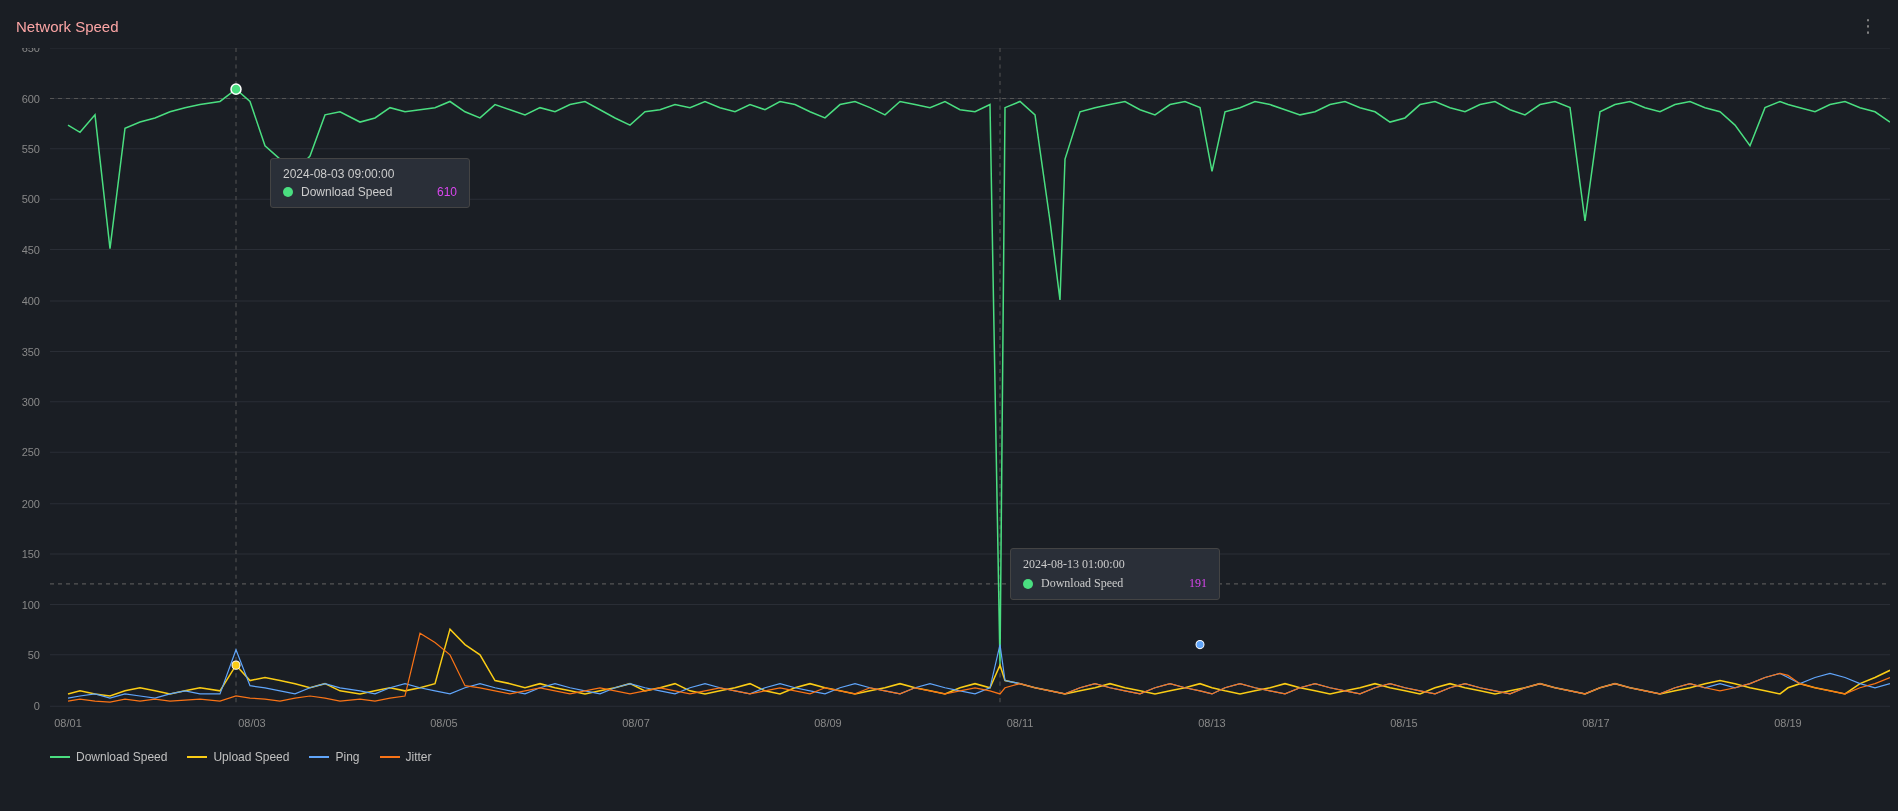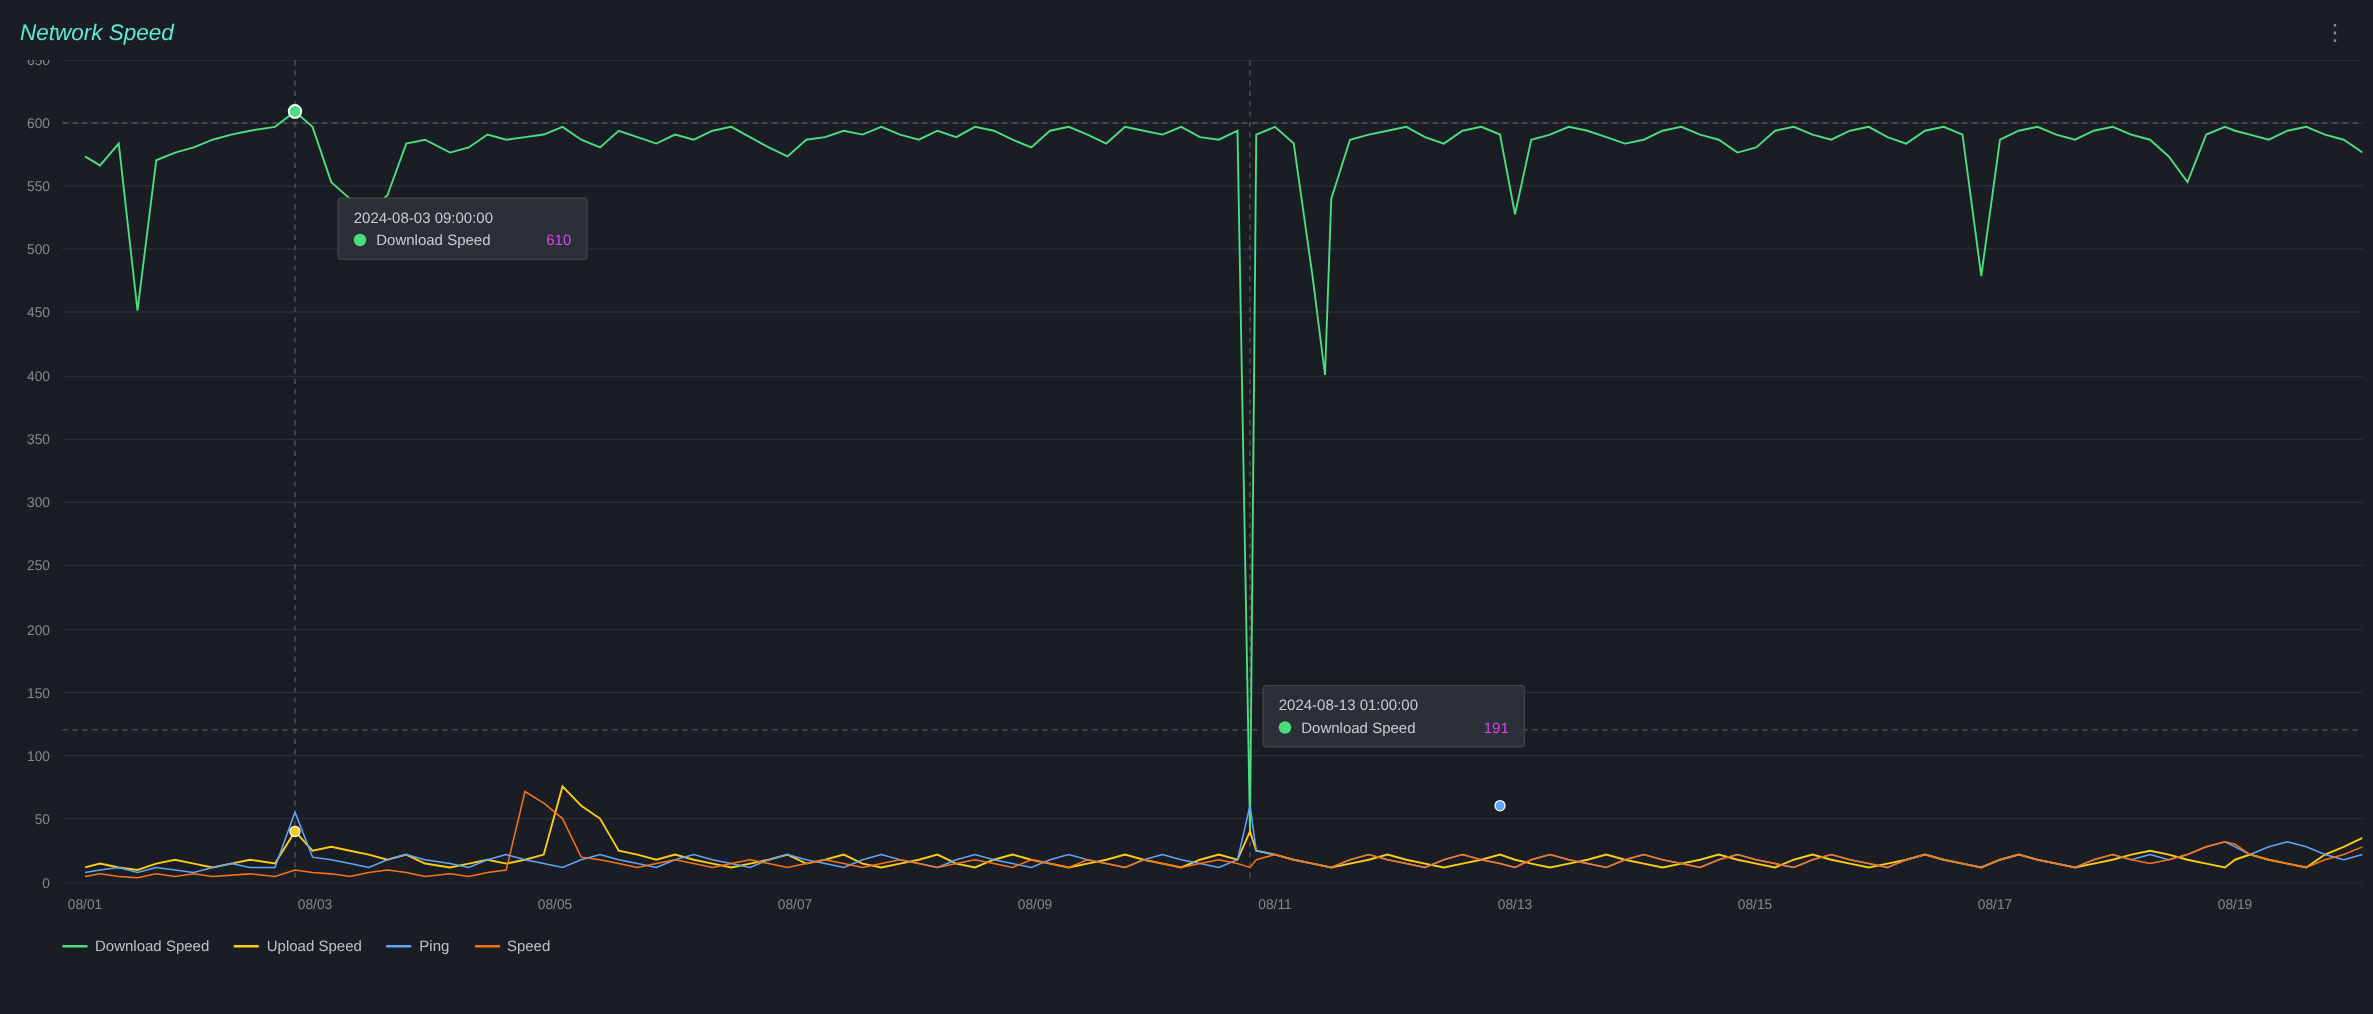--- a/index.html
+++ b/index.html
@@ -18,24 +18,23 @@
       position: relative;
       padding: 12px 0 0 0;
     }
     .chart-header {
       display: flex;
       align-items: center;
       justify-content: space-between;
       padding: 0 16px 8px 16px;
     }
     .chart-title {
-      font-size: 18px;
-      color: #5eead4;
+      font-size: 15px;
+      color: #fca5a5;
       font-weight: 400;
-      font-style: italic;
     }
     .menu-button {
       width: 28px;
       height: 28px;
       background: transparent;
       border: none;
       cursor: pointer;
       color: #888;
       display: flex;
       align-items: center;
@@ -260,21 +259,21 @@
     <div class="tooltip-box" style="left: 240px; top: 110px; min-width: 200px; margin-left: 30px;">
       <div class="tooltip-date">2024-08-03 09:00:00</div>
       <div class="tooltip-series">
         <div class="tooltip-dot" style="background:#4ade80;"></div>
         <span>Download Speed</span>
         <span class="tooltip-val">610</span>
       </div>
     </div>
 
     
-    <div class="tooltip-box" style="left: 1010px; top: 500px; min-width: 210px;">
+    <div class="tooltip-box" style="left: 1010px; top: 500px; min-width: 210px; font-family: Liberation Serif, serif;">
       <div class="tooltip-date">2024-08-13 01:00:00</div>
       <div class="tooltip-series">
         <div class="tooltip-dot" style="background:#4ade80;"></div>
         <span>Download Speed</span>
         <span class="tooltip-val">191</span>
       </div>
     </div>
 
     
     <div class="legend">
@@ -285,17 +284,17 @@
       <div class="legend-item">
         <div class="legend-line" style="background:#facc15;"></div>
         <span>Upload Speed</span>
       </div>
       <div class="legend-item">
         <div class="legend-line" style="background:#60a5fa;"></div>
         <span>Ping</span>
       </div>
       <div class="legend-item">
         <div class="legend-line" style="background:#f97316;"></div>
-        <span>Speed</span>
+        <span>Jitter</span>
       </div>
     </div>
   </div>
 </div>
 
 </body></html>

